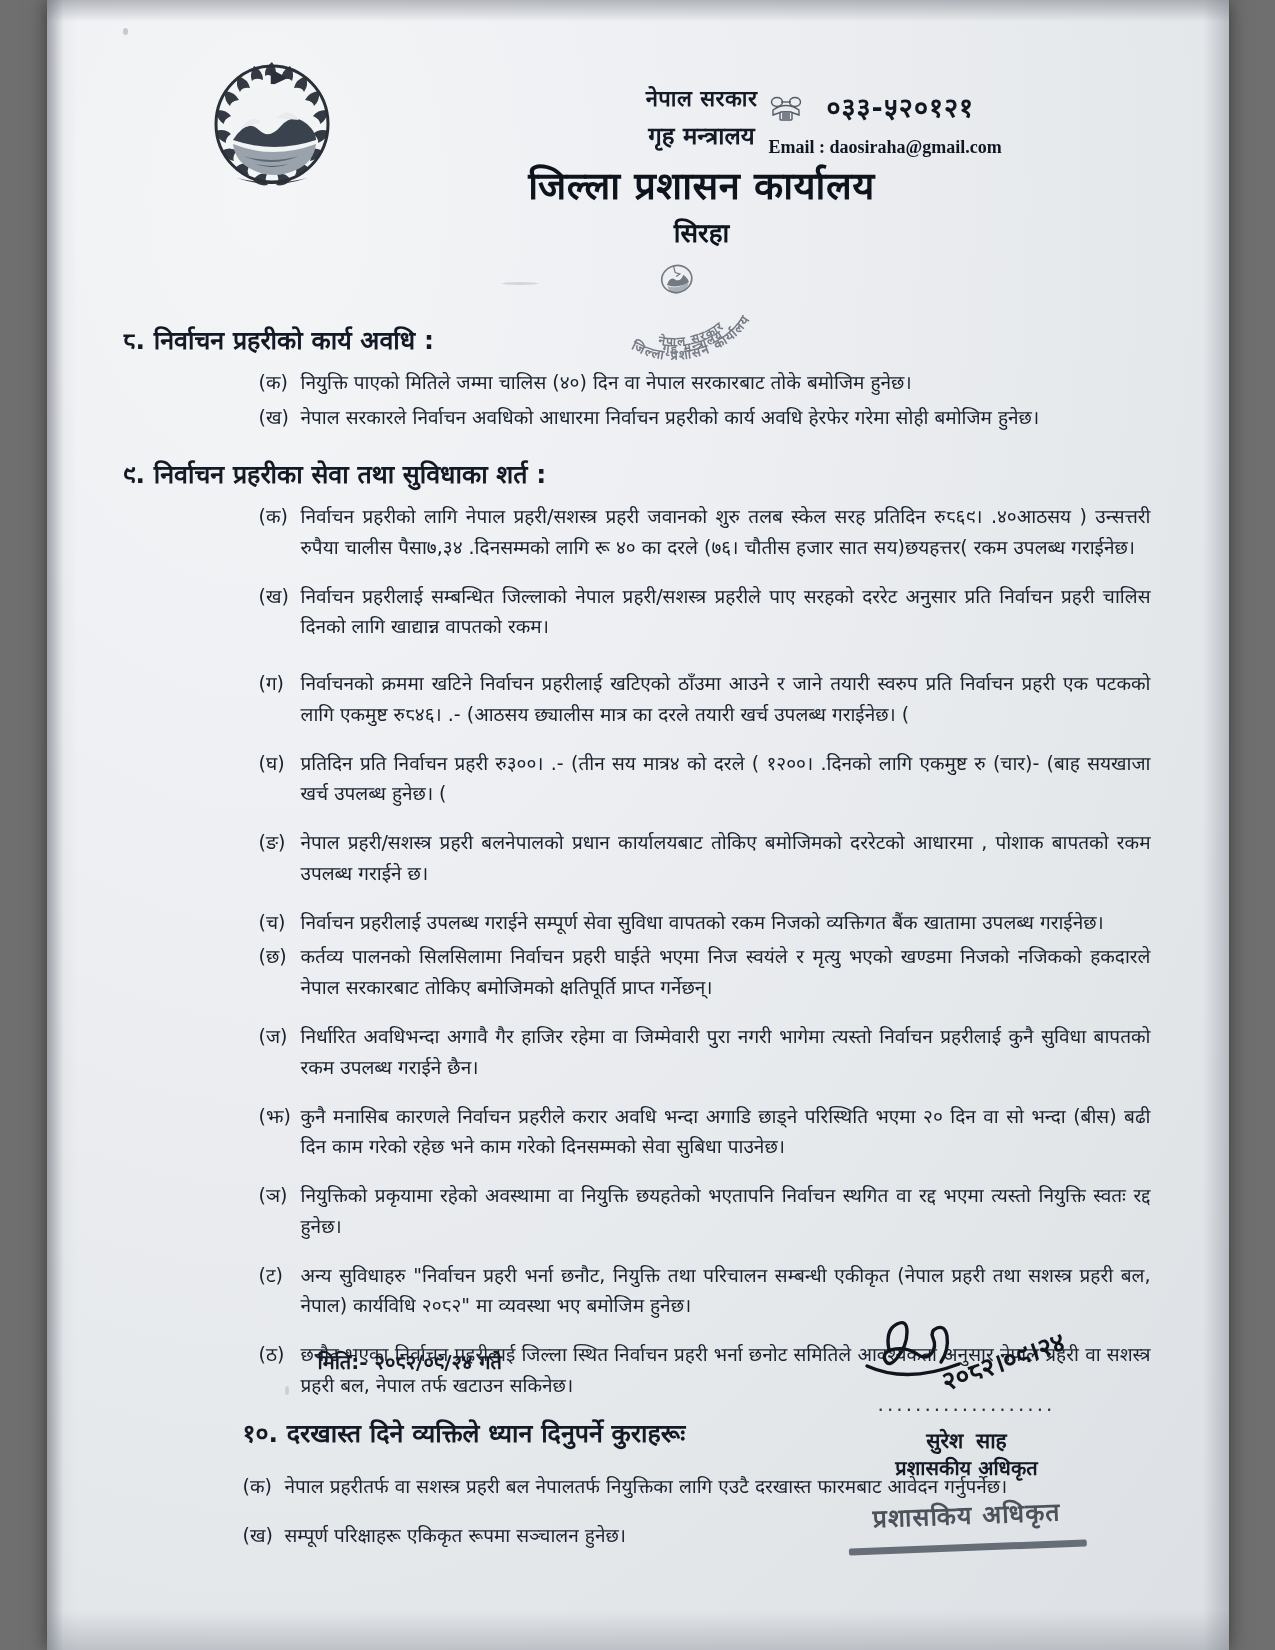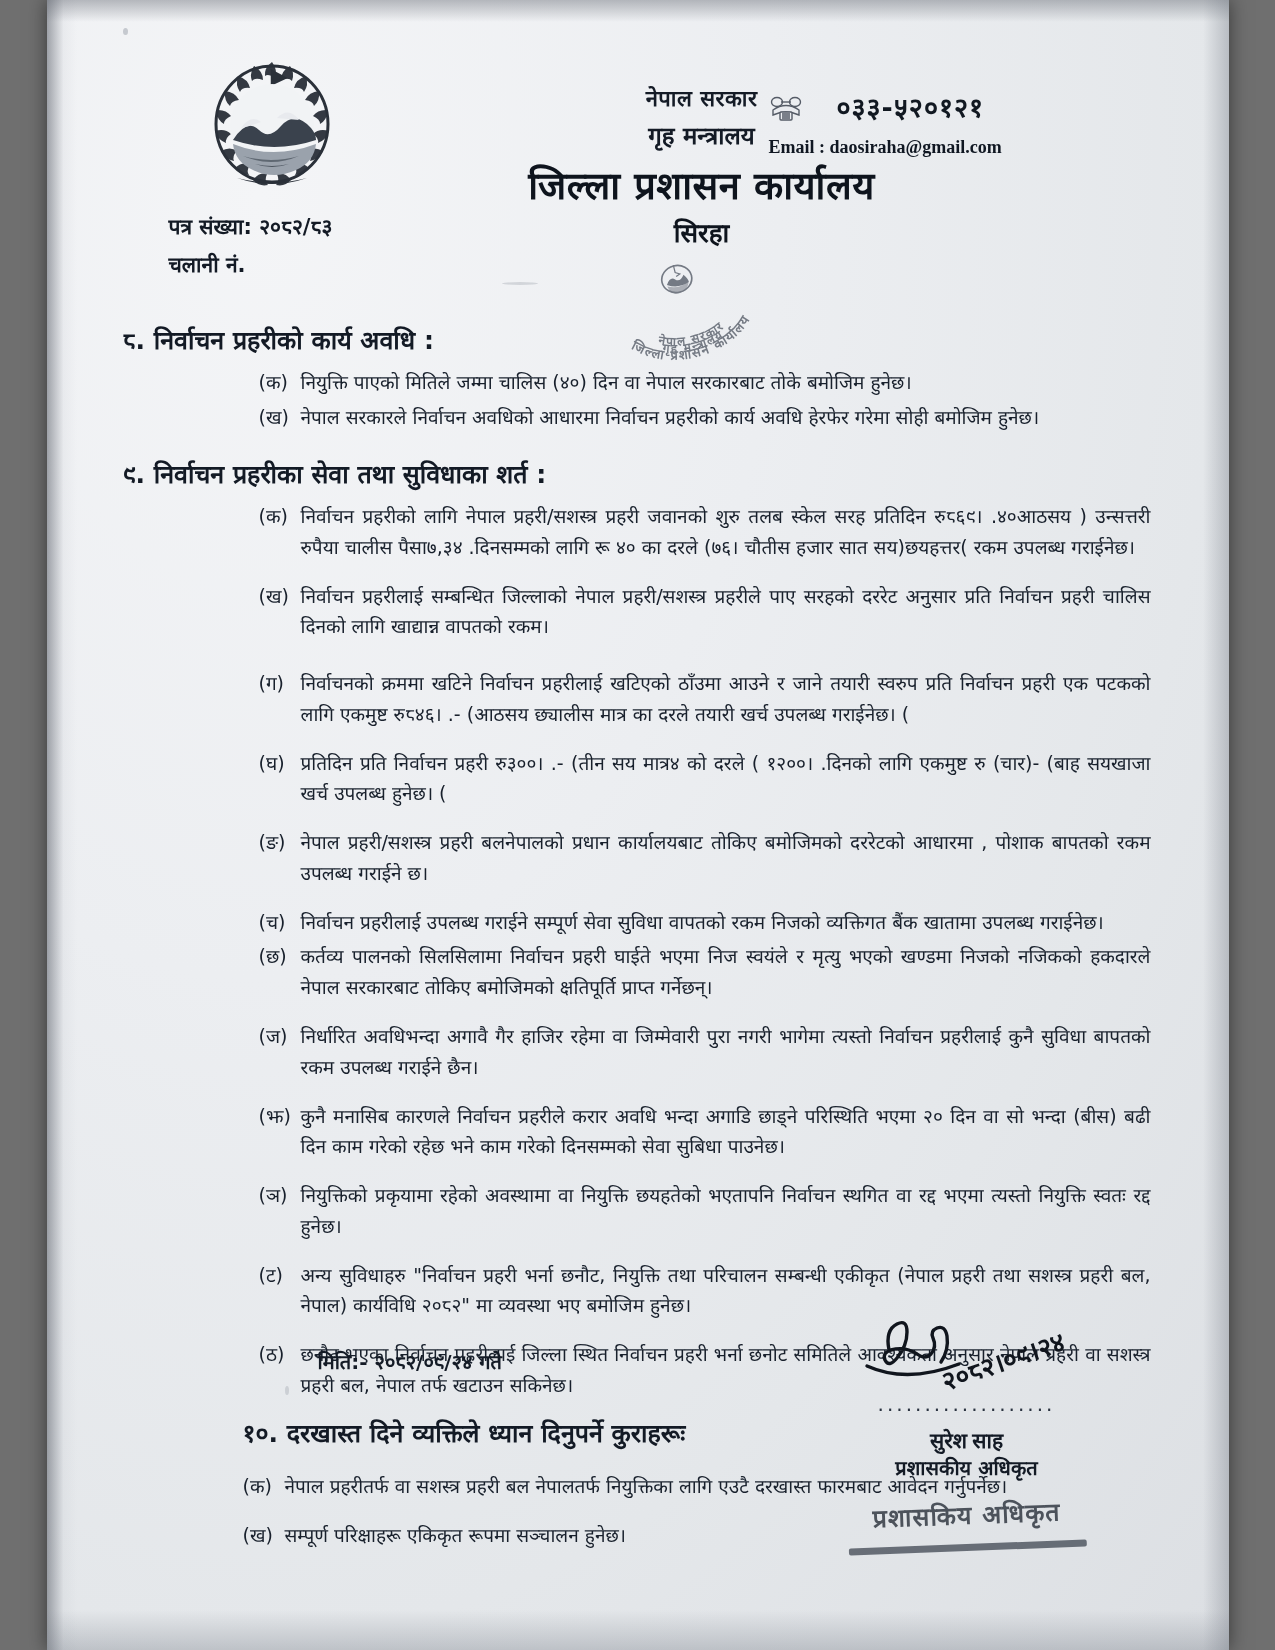--- a/index.html
+++ b/index.html
@@ -65,21 +65,21 @@
   .org-office {
     font-size: 38px; margin-top: 7px; font-weight: 700; letter-spacing: .5px; color:#0e141d;
     font-family: "DejaVu Sans", sans-serif;
   }
   .org-district {
     font-size: 26px; margin-top: 4px; font-weight: 700; color:#0e141d;
     font-family: "DejaVu Sans", sans-serif;
   }
 
   .contact { position: absolute; right: 100px; top: 42px; width: 360px; }
-  .contact-phone-row { display: flex; align-items: center; gap: 34px; }
+  .contact-phone-row { display: flex; align-items: center; gap: 24px; }
   .phone-icon { width: 34px; height: 30px; flex: 0 0 auto; opacity:.78; }
   .phone-icon svg { width: 100%; height: 100%; display:block; }
   .phone-num {
     font-size: 27px; font-weight: 700; letter-spacing: 1px; color:#111821;
     font-family: "DejaVu Sans", sans-serif;
   }
   .email-line {
     margin-top: 12px; font-size: 18px; font-weight: 700; color:#101722;
     font-family: "Liberation Serif", serif;
   }
@@ -127,21 +127,21 @@
   }
   .sign-block { position: absolute; right: 118px; top: 0; width: 320px; text-align: center; }
   .signature { height: 78px; position: relative; }
   .signature svg { position:absolute; left: 36px; top: -28px; width: 250px; height: 120px; }
   .sign-dots {
     font-size: 20px; letter-spacing: 3px; color:#2a3340; margin-top: -6px;
     font-family: "DejaVu Sans", sans-serif;
   }
   .sign-name {
     font-size: 21px; font-weight: 600; margin-top: 10px; color:#131a25;
-    font-family: Liberation Serif, serif;
+    font-family: Liberation Mono, monospace;
   }
   .sign-title {
     font-size: 20px; font-weight: 600; margin-top: 0; color:#131a25;
     font-family: "DejaVu Sans", sans-serif;
   }
   .seal-rect {
     margin: 16px auto 0; width: 250px; height: 56px; position: relative;
     transform: rotate(-2.2deg); opacity: .72;
   }
   .seal-rect .seal-text {
@@ -234,24 +234,20 @@
               <rect x="11" y="20" width="12" height="8" rx="1" fill="#eceef2"></rect>
               <path d="M13 22 h8 M13 24 h8 M13 26 h8"></path>
             </g>
           </svg>
         </span>
         <span class="phone-num">०३३-५२०१२१</span>
       </div>
       <div class="email-line">Email : daosiraha@gmail.com</div>
     </div>
 
-    <div class="ref-block">
-      <div class="ref-line">पत्र संख्या: २०८२/८३</div>
-      <div class="ref-line">चलानी नं.</div>
-    </div>
   </div>
 
   <div class="stamp">
     <svg viewBox="0 0 185 120" xmlns="http://www.w3.org/2000/svg">
       <defs>
         <path id="arc1" d="M20 58 a72 52 0 0 0 145 0"></path>
         <path id="arc2" d="M28 58 a64 45 0 0 0 129 0"></path>
         <path id="arc3" d="M36 58 a56 38 0 0 0 113 0"></path>
       </defs>
       <g fill="#2b3341">

